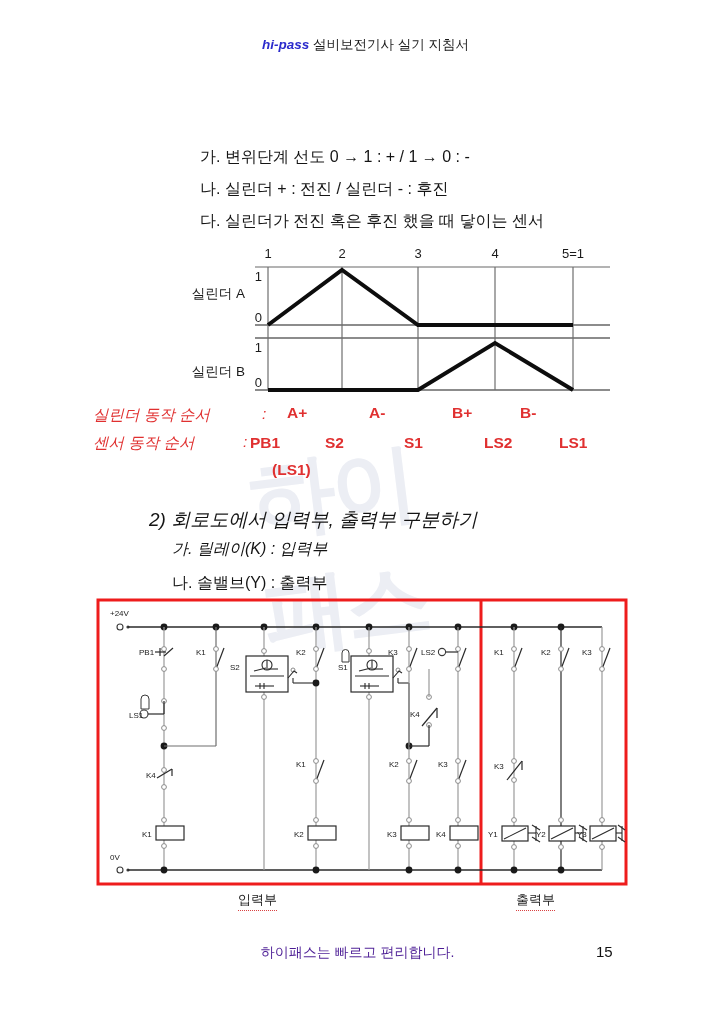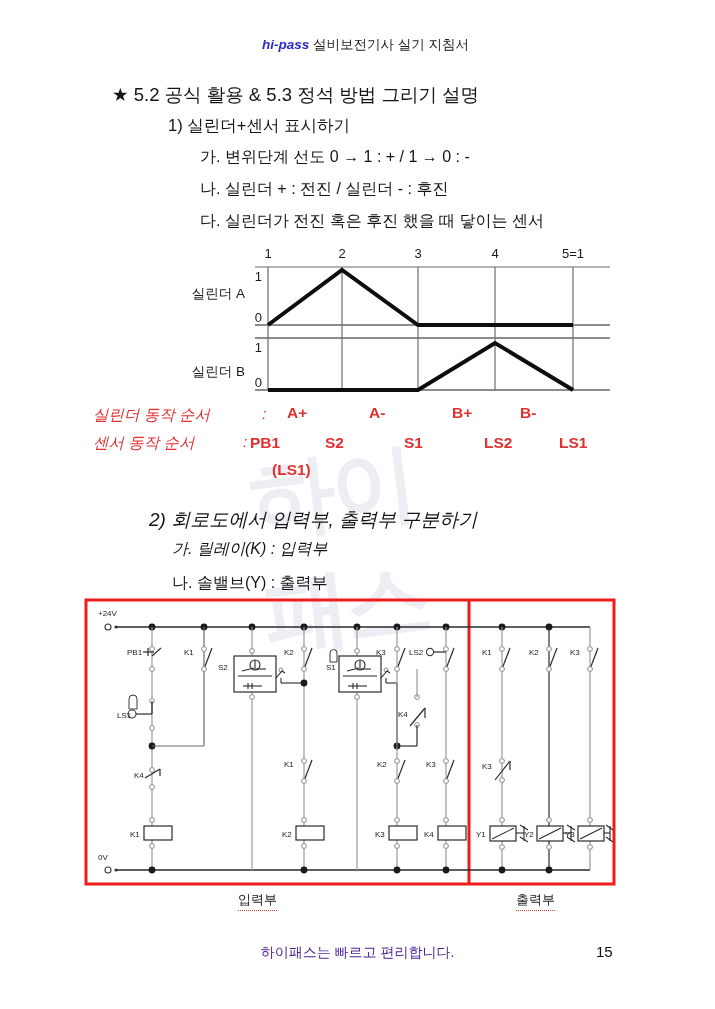--- a/index.html
+++ b/index.html
@@ -91,21 +91,21 @@
   .seq-colon-1 { left: 262px; top: 405px; font-size: 15.5px; }
   .seq-colon-2 { left: 243px; top: 433px; font-size: 15.5px; }
   .seq-item { position: absolute; color: #e03030; font-weight: bold; font-size: 15.5px; white-space: nowrap; }
   .cyl-row  { top: 404px; }
   .sen-row  { top: 434px; }
   .sen-row2 { top: 461px; }
 
   
   .circuit-wrap {
     position: absolute;
-    left: 84px;
+    left: 96px;
     top: 598px;
     width: 532px;
     height: 212px;
   }
   .circuit-wrap svg { display: block; }
 
   
   .cap {
     position: absolute;
     font-size: 13px;
@@ -140,22 +140,20 @@
 <body>
 
 <div class="page">
 
   <div class="watermark">하이패스</div>
 
   <div class="doc-header">
     <span class="brand">hi-pass</span><span class="htxt"> 설비보전기사 실기 지침서</span>
   </div>
 
-  <div class="line l-title">★ 5.2 공식 활용 &amp; 5.3 정석 방법 그리기 설명</div>
-  <div class="line l-1">1) 실린더+센서 표시하기</div>
   <div class="line l-ga">가. 변위단계 선도  0 → 1 : + / 1 → 0 : -</div>
   <div class="line l-da">다. 실린더가 전진 혹은 후진 했을 때 닿이는 센서</div>
   <div class="line l-na">나. 실린더 + : 전진 / 실린더 - : 후진</div>
 
   <div class="chart">
     <svg width="460" height="160" viewBox="0 0 460 160" xmlns="http://www.w3.org/2000/svg">
 
       <text x="118" y="18" font-family="Liberation Sans, sans-serif" font-size="13" fill="#1a1a1a" text-anchor="middle">1</text>
       <text x="192" y="18" font-family="Liberation Sans, sans-serif" font-size="13" fill="#1a1a1a" text-anchor="middle">2</text>
       <text x="268" y="18" font-family="Liberation Sans, sans-serif" font-size="13" fill="#1a1a1a" text-anchor="middle">3</text>

